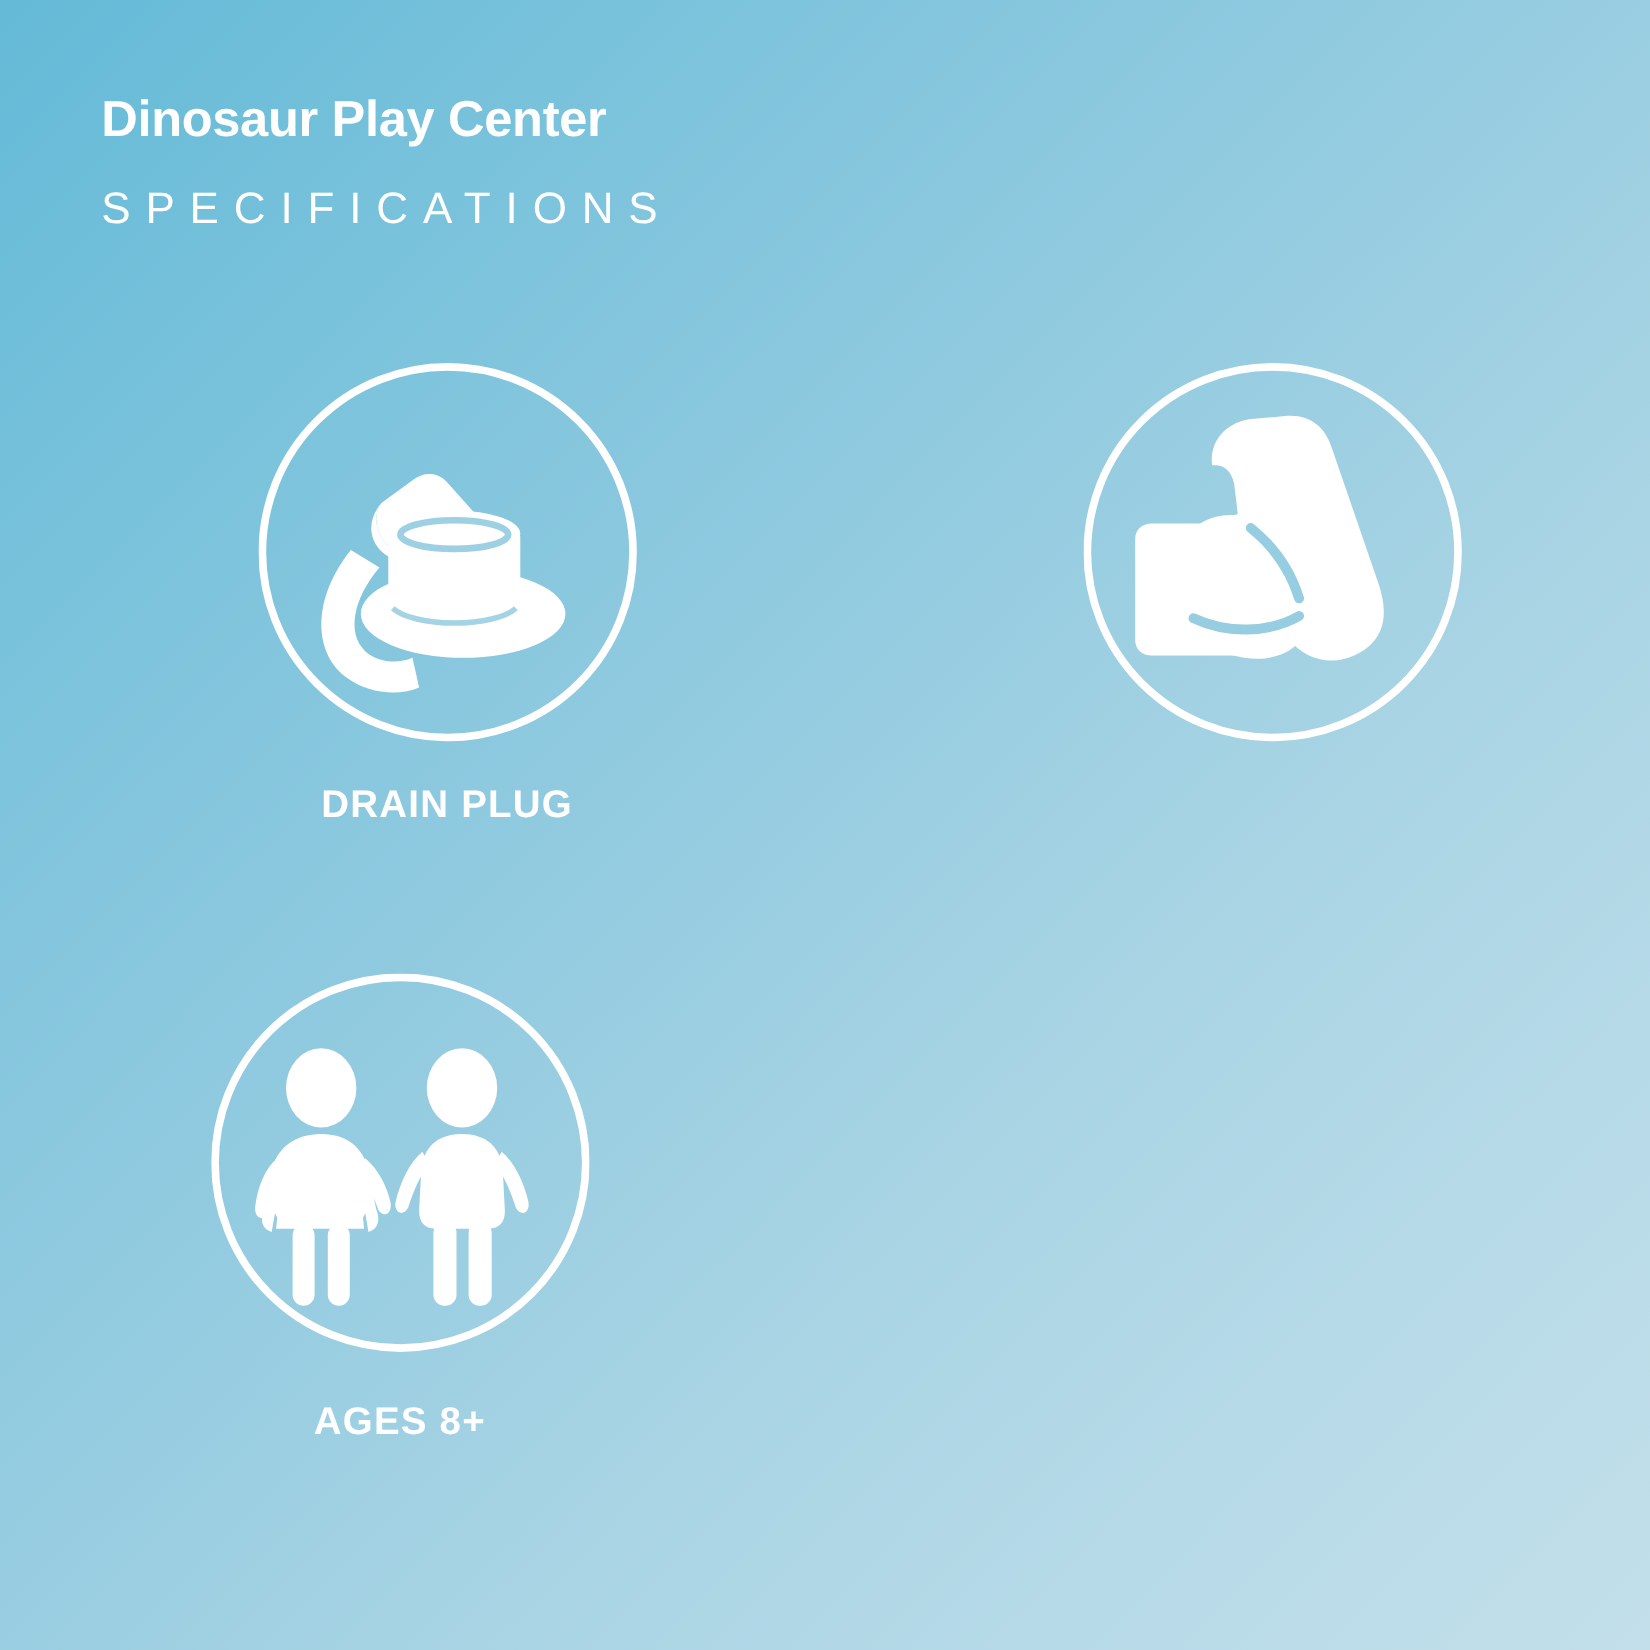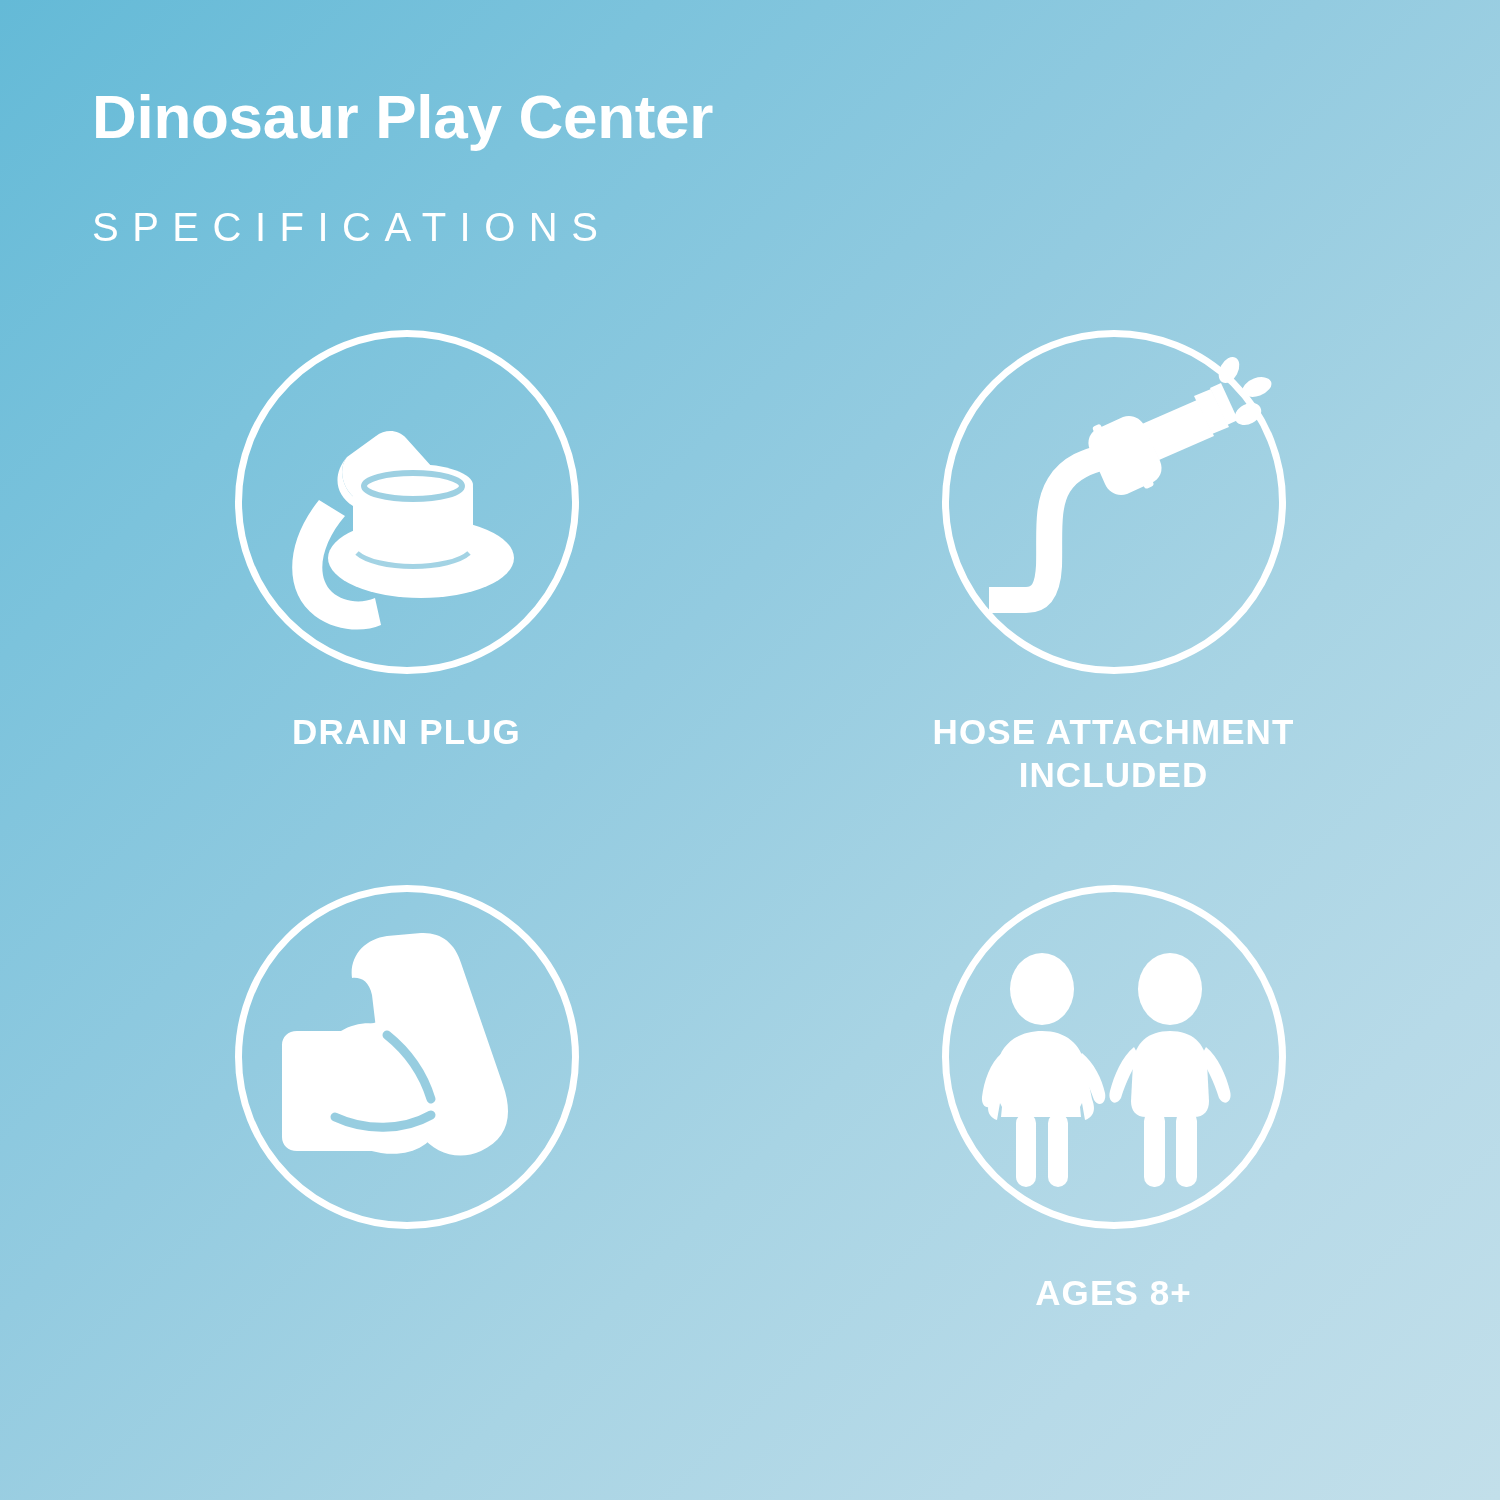--- a/index.html
+++ b/index.html
@@ -20,30 +20,30 @@
         #c2dfea 100%);
     overflow:hidden;
     position:relative;
     color:#ffffff;
   }
 
   
   .header { position:absolute; left:92px; top:84px; }
 
   .title {
-    font-size:62px;
+    font-size:46px;
     font-weight:bold;
     letter-spacing:-0.3px;
     line-height:1.05;
     color:#ffffff;
     white-space:nowrap;
   }
 
   .subtitle {
-    margin-top:56px;
+    margin-top:36px;
     font-size:40px;
     font-weight:300;
     letter-spacing:13.5px;
     color:#ffffff;
     white-space:nowrap;
   }
 
   
   .spec-grid {
     position:absolute;
@@ -131,68 +131,20 @@
         </g>
 
         <ellipse cx="178" cy="156" rx="49" ry="13" fill="none" stroke="#8cc8dd" stroke-width="6" opacity="0.85"></ellipse>
 
         <path d="M122 223 A 60 21 0 0 0 234 223" fill="none" stroke="#8cc8dd" stroke-width="5" opacity="0.8"></path>
       </svg>
     </div>
     <div class="spec-label">DRAIN PLUG</div>
   </div>
 
-  <div class="spec-cell col-right row-1">
-    <div class="icon-badge">
-      <svg viewBox="0 0 344 344" xmlns="http://www.w3.org/2000/svg">
-        <circle cx="172" cy="172" r="168.5" fill="none" stroke="#ffffff" stroke-width="7"></circle>
-
-        <path d="M47 270
-                 L 84 270
-                 C 101 270, 106 256, 107 236
-                 C 108 206, 104 176, 117 155
-                 C 128 137, 146 131, 166 126" fill="none" stroke="#ffffff" stroke-width="26" stroke-linecap="butt"></path>
-        <g fill="#ffffff">
-
-          <path d="M157 98
-                   L 181 87
-                   C 190 84, 199 88, 203 97
-                   L 218 131
-                   C 222 140, 218 150, 209 153
-                   L 185 164
-                   C 176 167, 167 163, 163 154
-                   L 148 120
-                   C 144 111, 148 101, 157 98 Z"></path>
-          <rect x="152" y="95" width="9" height="12" rx="3" transform="rotate(-24 156 101)"></rect>
-          <rect x="200" y="145" width="10" height="13" rx="3" transform="rotate(-24 205 151)"></rect>
-
-          <path d="M200 94
-                   L 255 70
-                   L 272 106
-                   L 217 130 Z"></path>
-
-          <path d="M252 66
-                   L 269 59
-                   L 287 97
-                   L 270 104 Z"></path>
-
-          <path d="M268 58
-                   L 279 53
-                   L 296 90
-                   L 285 95 Z"></path>
-
-          <ellipse cx="287" cy="40" rx="9" ry="14" transform="rotate(28 287 40)"></ellipse>
-          <ellipse cx="315" cy="57" rx="15" ry="9" transform="rotate(-20 315 57)"></ellipse>
-          <ellipse cx="306" cy="84" rx="10" ry="14" transform="rotate(62 306 84)"></ellipse>
-        </g>
-      </svg>
-    </div>
-    <div class="spec-label">HOSE ATTACHMENT
-INCLUDED</div>
-  </div>
 
   <div class="spec-cell col-left row-2">
     <div class="icon-badge">
       <svg viewBox="0 0 344 344" xmlns="http://www.w3.org/2000/svg">
         <circle cx="172" cy="172" r="168.5" fill="none" stroke="#ffffff" stroke-width="7"></circle>
         <g fill="#ffffff">
 
           <path d="M117 93
                    C 114 71, 130 54, 152 51
                    L 186 48

